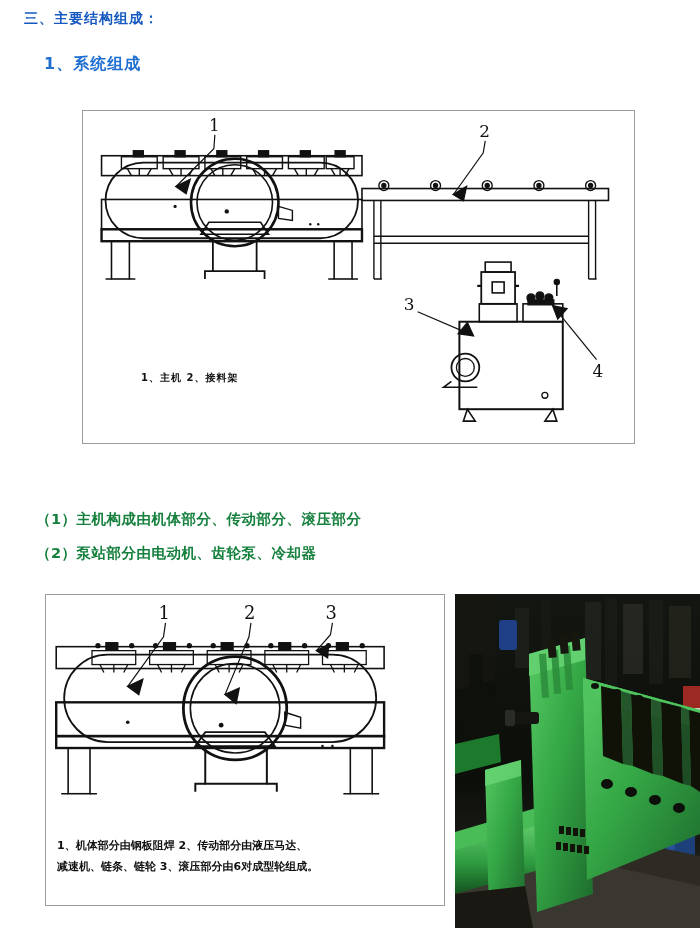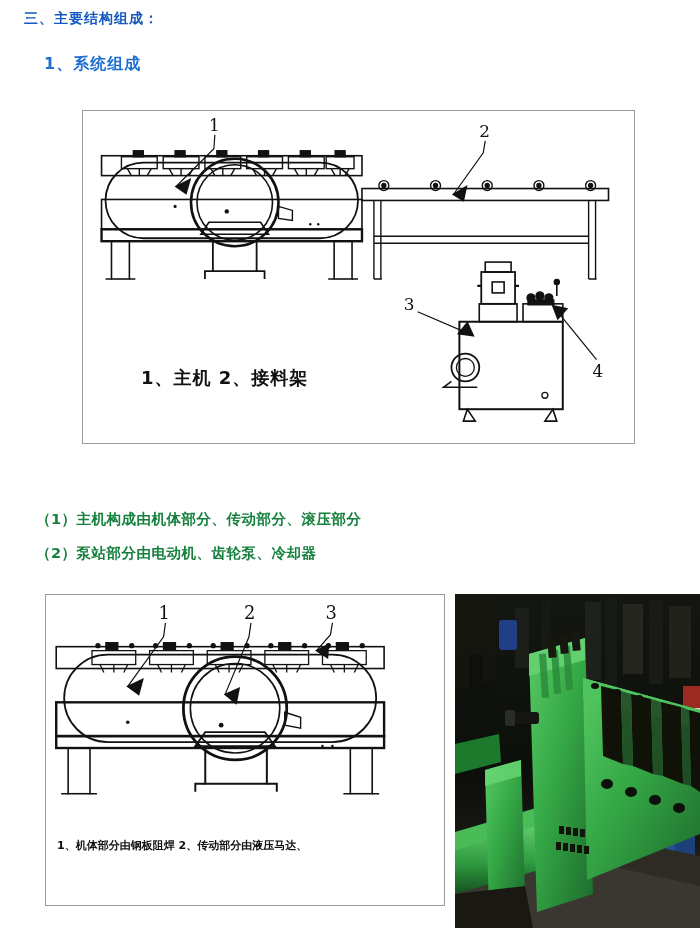--- a/index.html
+++ b/index.html
@@ -215,21 +215,21 @@
       <path d="M392 226 l-15 -2 l9 -11 z" fill="#111111" stroke="#111111"></path>
       <text x="322" y="200" font-family="DejaVu Serif, serif" font-size="17" fill="#111111" stroke="none">3</text>
 
       <path d="M472 196 l44 54" stroke-width="1.2"></path>
       <path d="M472 196 l14 3 l-9 10 z" fill="#111111" stroke="#111111"></path>
       <text x="512" y="268" font-family="DejaVu Serif, serif" font-size="17" fill="#111111" stroke="none">4</text>
 
     </g>
   </svg>
 
-  <div style="position:absolute; left:58px; top:251px; font-size:18px; font-weight:bold; color:#111111; letter-spacing:1px; line-height:31px; white-space:nowrap;">
+  <div style="position:absolute; left:58px; top:251px; font-size:10px; font-weight:bold; color:#111111; letter-spacing:1px; line-height:31px; white-space:nowrap;">
     <div>1、主机  2、接料架</div>
   </div>
 </div>
 
 <div class="blue-line blue-line-1">（1）主机构成由机体部分、传动部分、滚压部分</div>
 
 <div class="blue-line blue-line-2">（2）泵站部分由电动机、齿轮泵、冷却器</div>
 
 <div class="figure-frame" id="figure-mainmachine">
   <svg class="svg-fill" viewBox="0 0 400 312" xmlns="http://www.w3.org/2000/svg">
@@ -309,20 +309,21 @@
 
       <path d="M288 28 l-2 12 l-14 16" stroke-width="1.2"></path>
       <path d="M272 56 l12 -6 l-1 13 z" fill="#111111" stroke="#111111"></path>
       <text x="281" y="24" font-family="DejaVu Serif, serif" font-size="18" fill="#111111" stroke="none">3</text>
 
     </g>
   </svg>
 
   <div style="position:absolute; left:11px; top:240px; width:378px; font-size:11px; font-weight:bold; color:#111111; line-height:21px;">
     <div>1、机体部分由钢板阻焊  2、传动部分由液压马达、</div>
+    <div>减速机、链条、链轮   3、滚压部分由6对成型轮组成。</div>
   </div>
 </div>
 
 <div id="photo-machine">
   <svg viewBox="0 0 245 334" xmlns="http://www.w3.org/2000/svg">
     <defs>
       <linearGradient id="gGreenMain" x1="0" y1="0" x2="1" y2="1">
         <stop offset="0%" stop-color="#57c964"></stop>
         <stop offset="45%" stop-color="#35a846"></stop>
         <stop offset="100%" stop-color="#1d6b2c"></stop>

